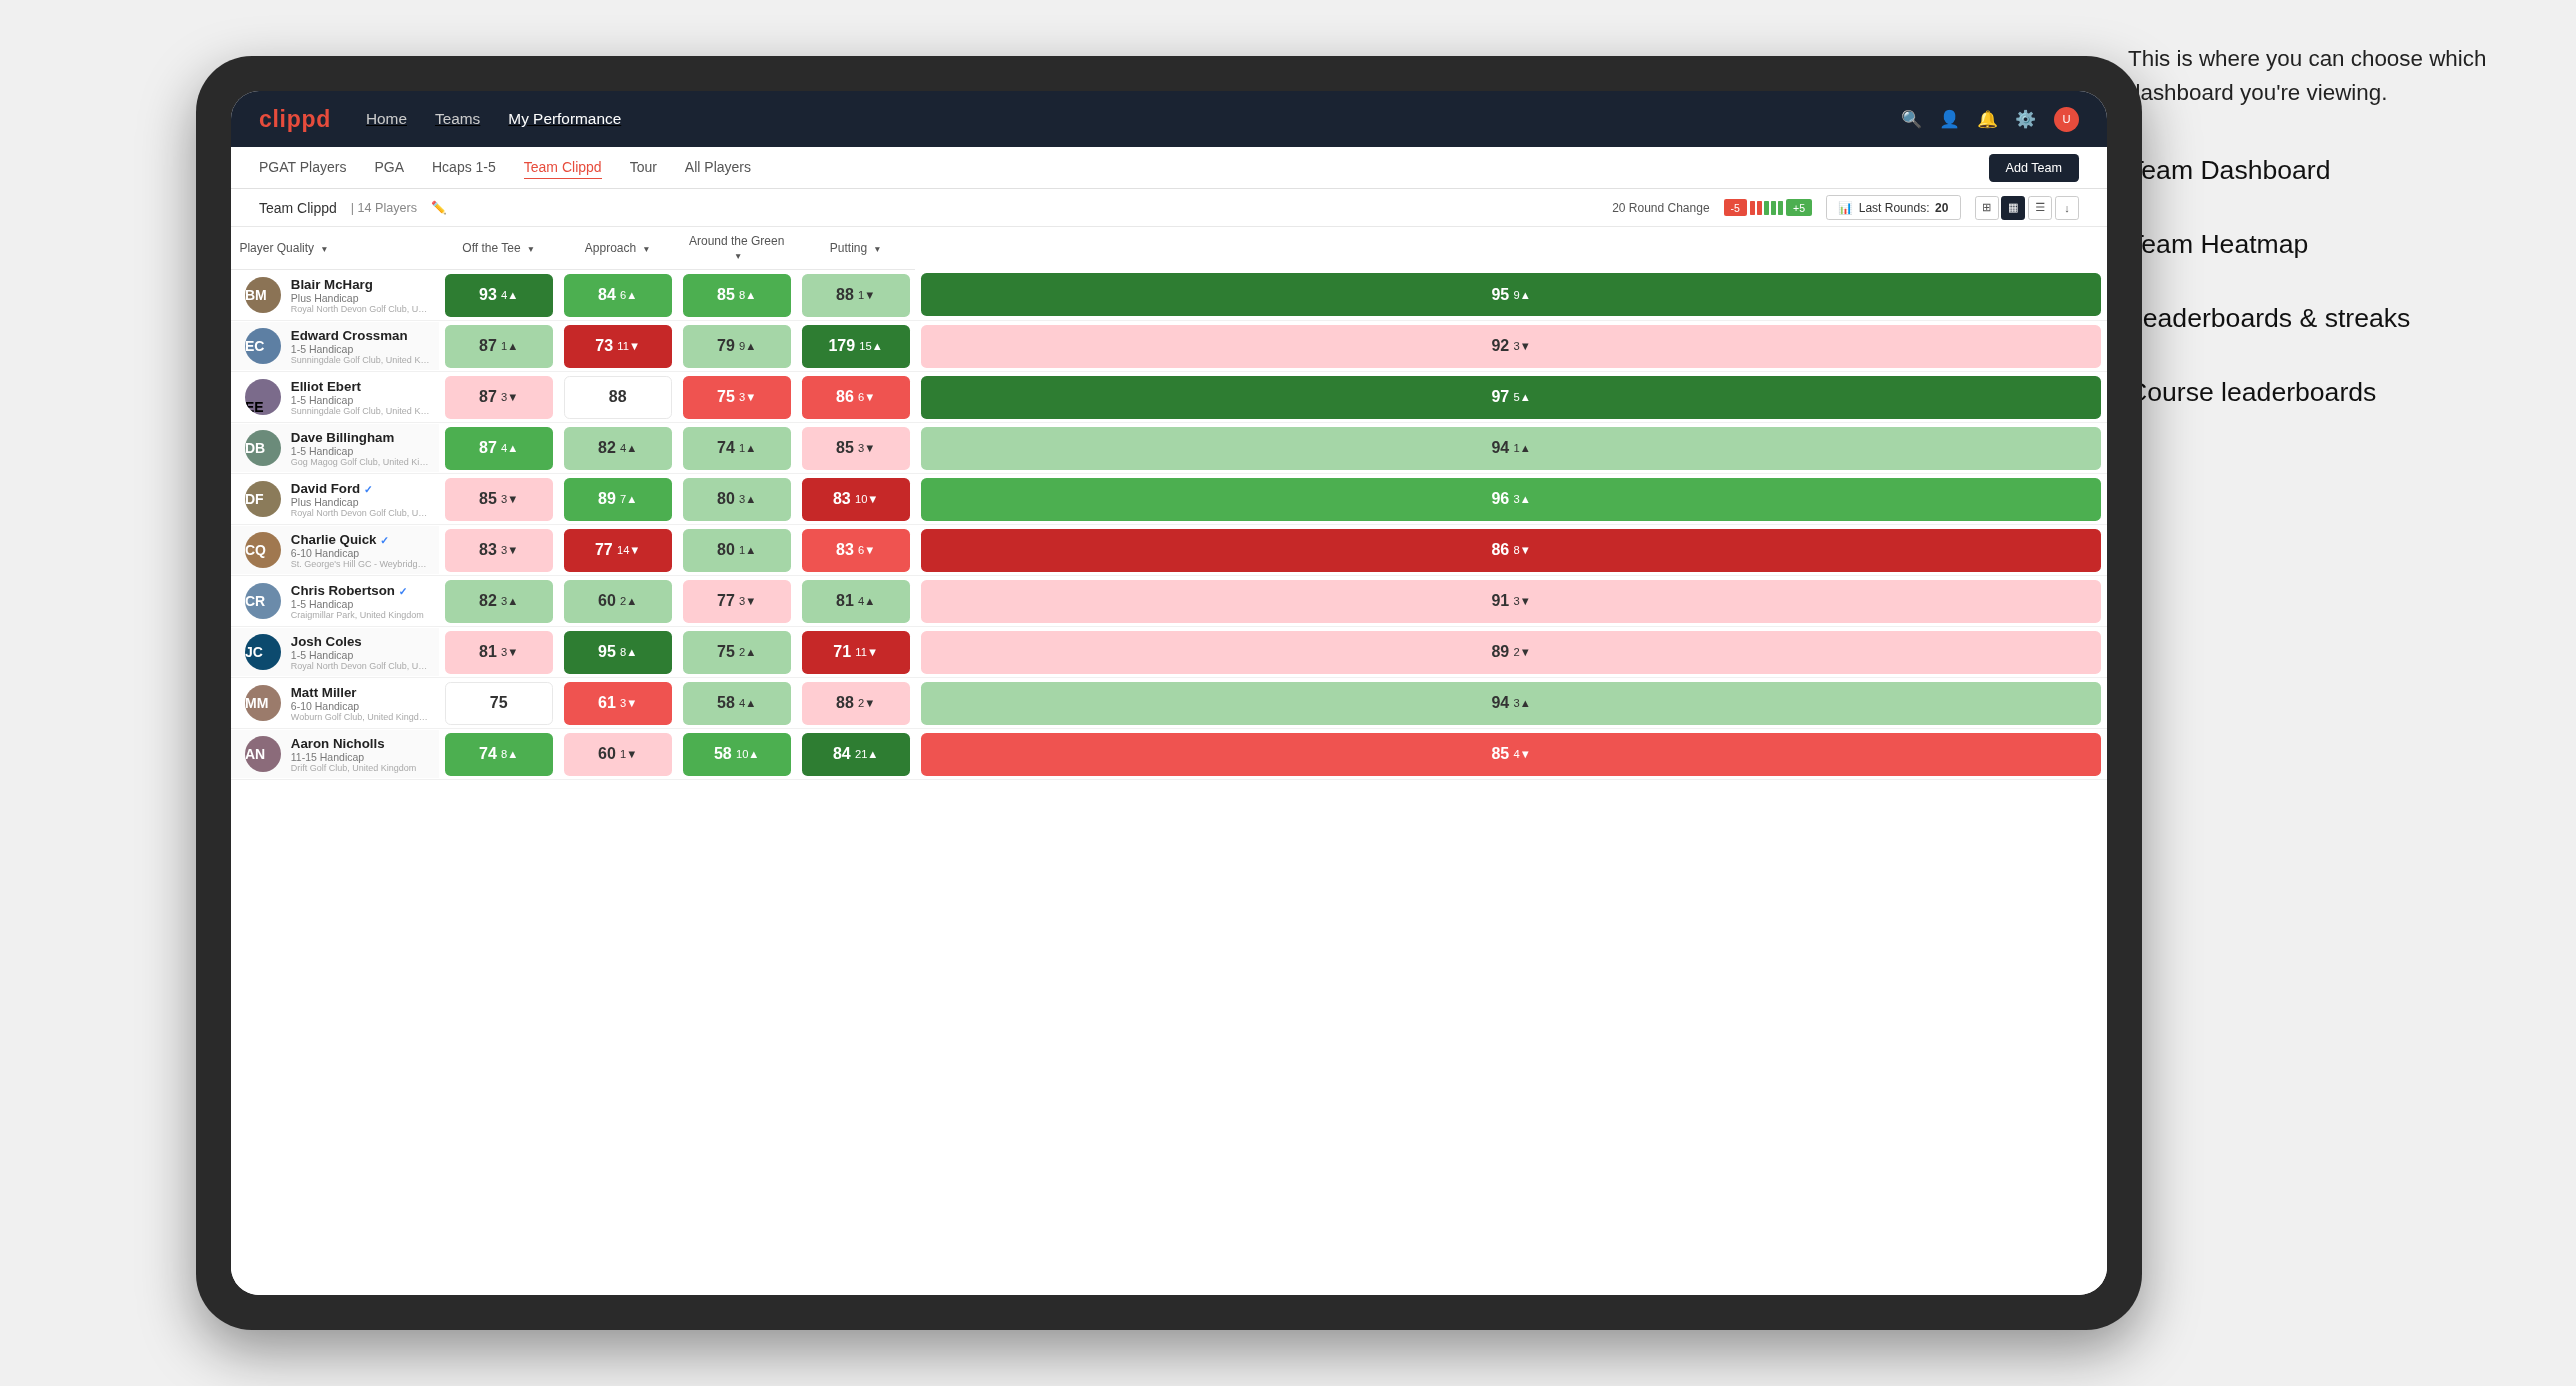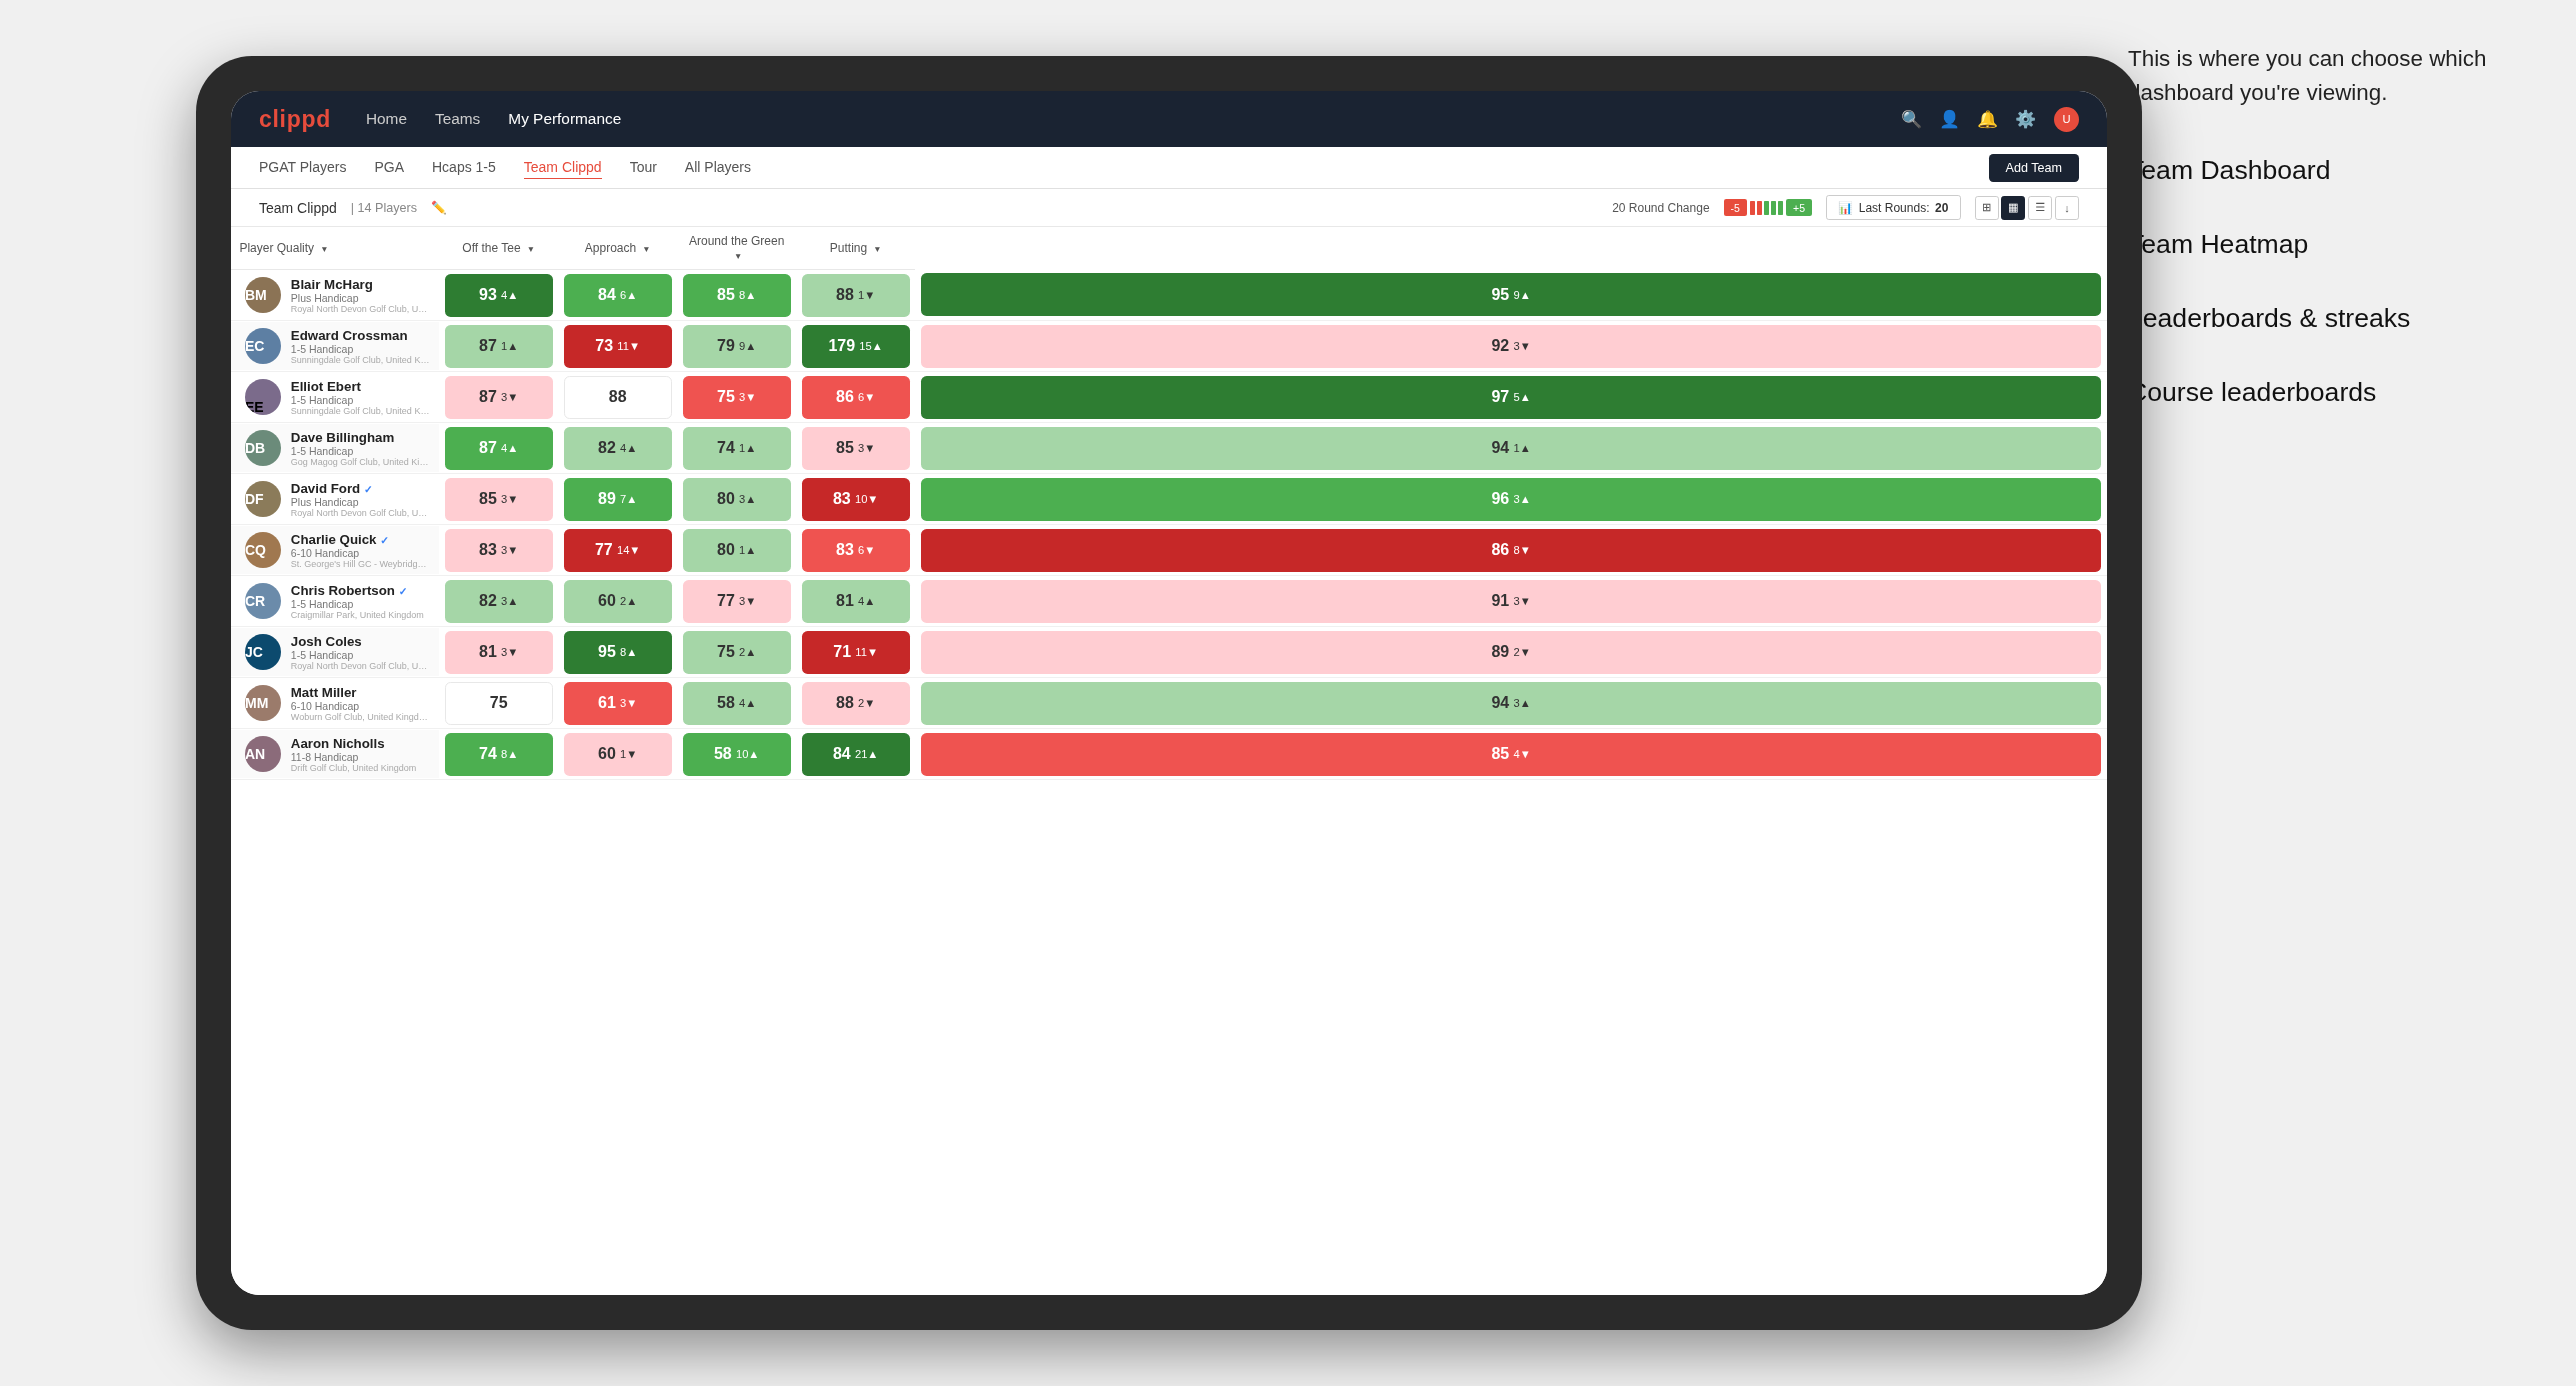--- a/index.html
+++ b/index.html
@@ -80,20 +80,21 @@
       color: #e74c3c;
       font-size: 23px;
       font-weight: 700;
       margin-right: 35px;
       letter-spacing: 0.7px;
     }
     .nav-links {
       display: flex;
       gap: 28px;
       flex: 1;
+      text-decoration: underline;
     }
     .nav-link {
       color: #ccc;
       font-size: 15.4px;
       cursor: pointer;
       padding: 2.8px 0;
     }
     .nav-link.active {
       color: #fff;
     }
@@ -854,21 +855,21 @@
               </td>
             </tr>
             <tr>
               <td>
     <div class="player-cell">
       <div class="player-avatar" style="background:#8B6B7A">
         <span style="color:white;font-weight:bold;">AN</span>
       </div>
       <div class="player-info">
         <div class="player-name">Aaron Nicholls</div>
-        <div class="player-handicap">11-8 Handicap</div>
+        <div class="player-handicap">11-15 Handicap</div>
         <div class="player-club">Drift Golf Club, United Kingdom</div>
       </div>
     </div>
   </td>
               <td class="score-cell">
                 <div class="score-box bg-green-mid">
     <span class="score-main">74</span>
     <span class="score-change">8▲</span>
   </div>
               </td>

